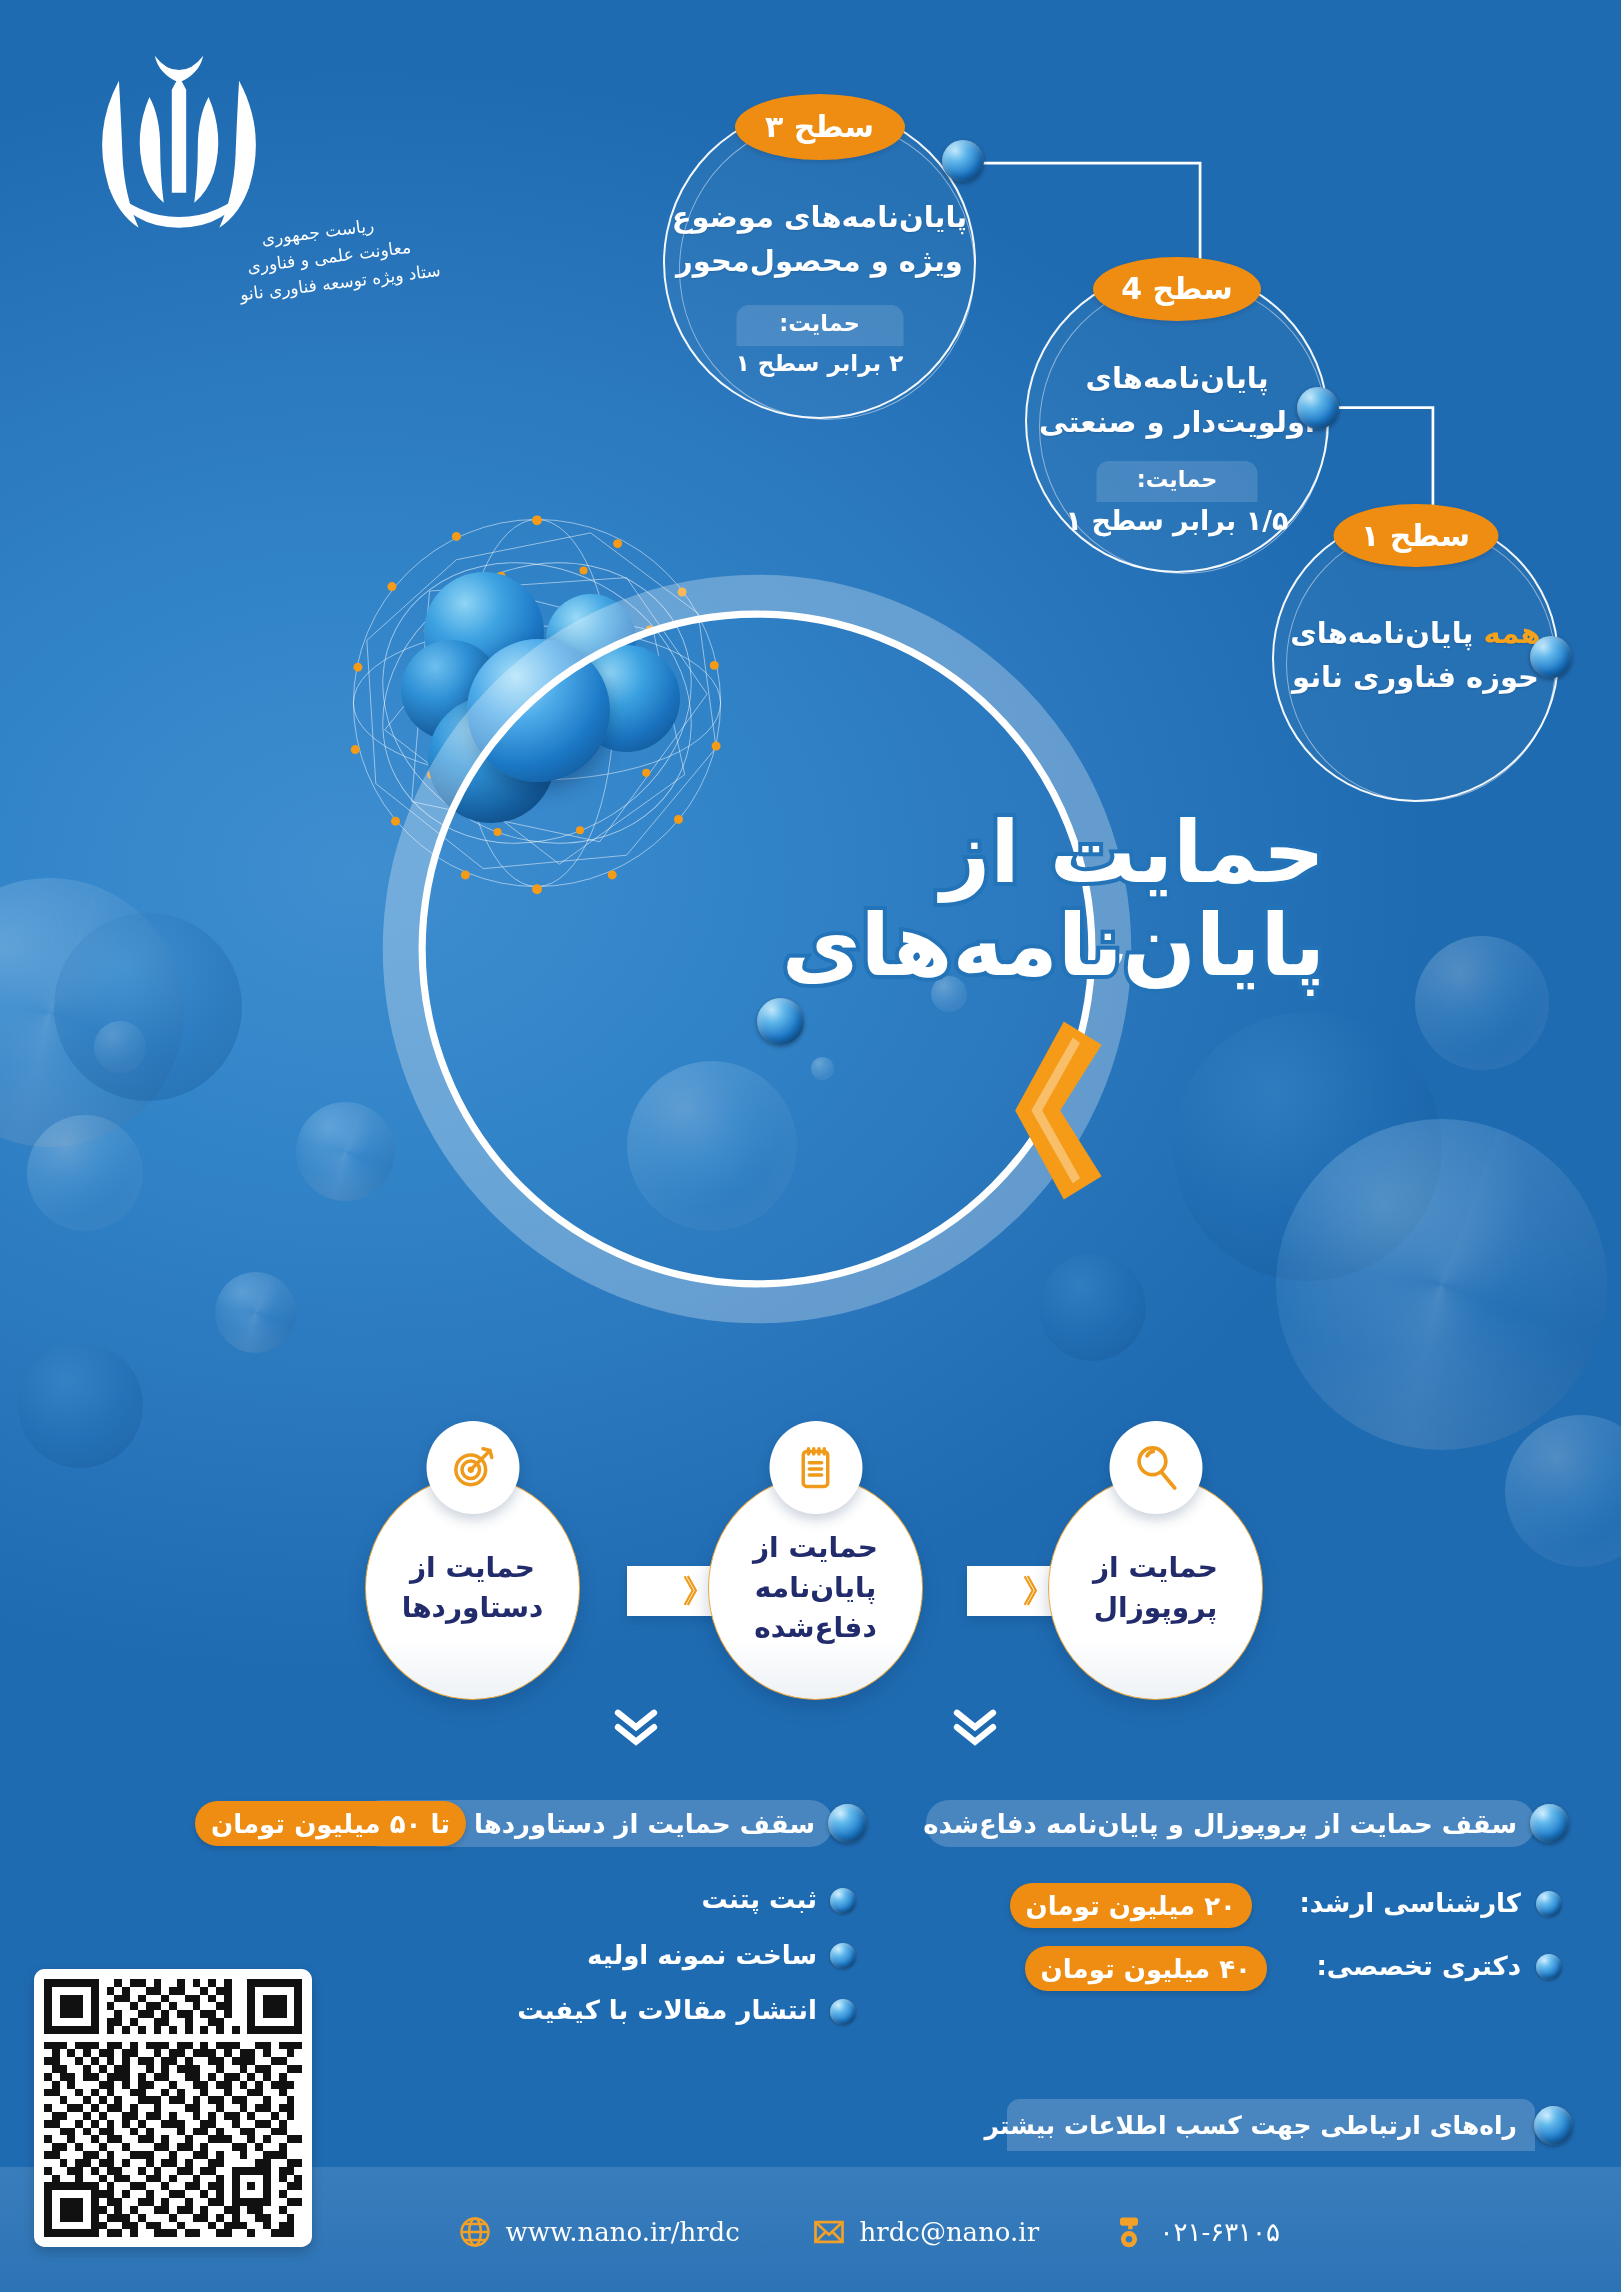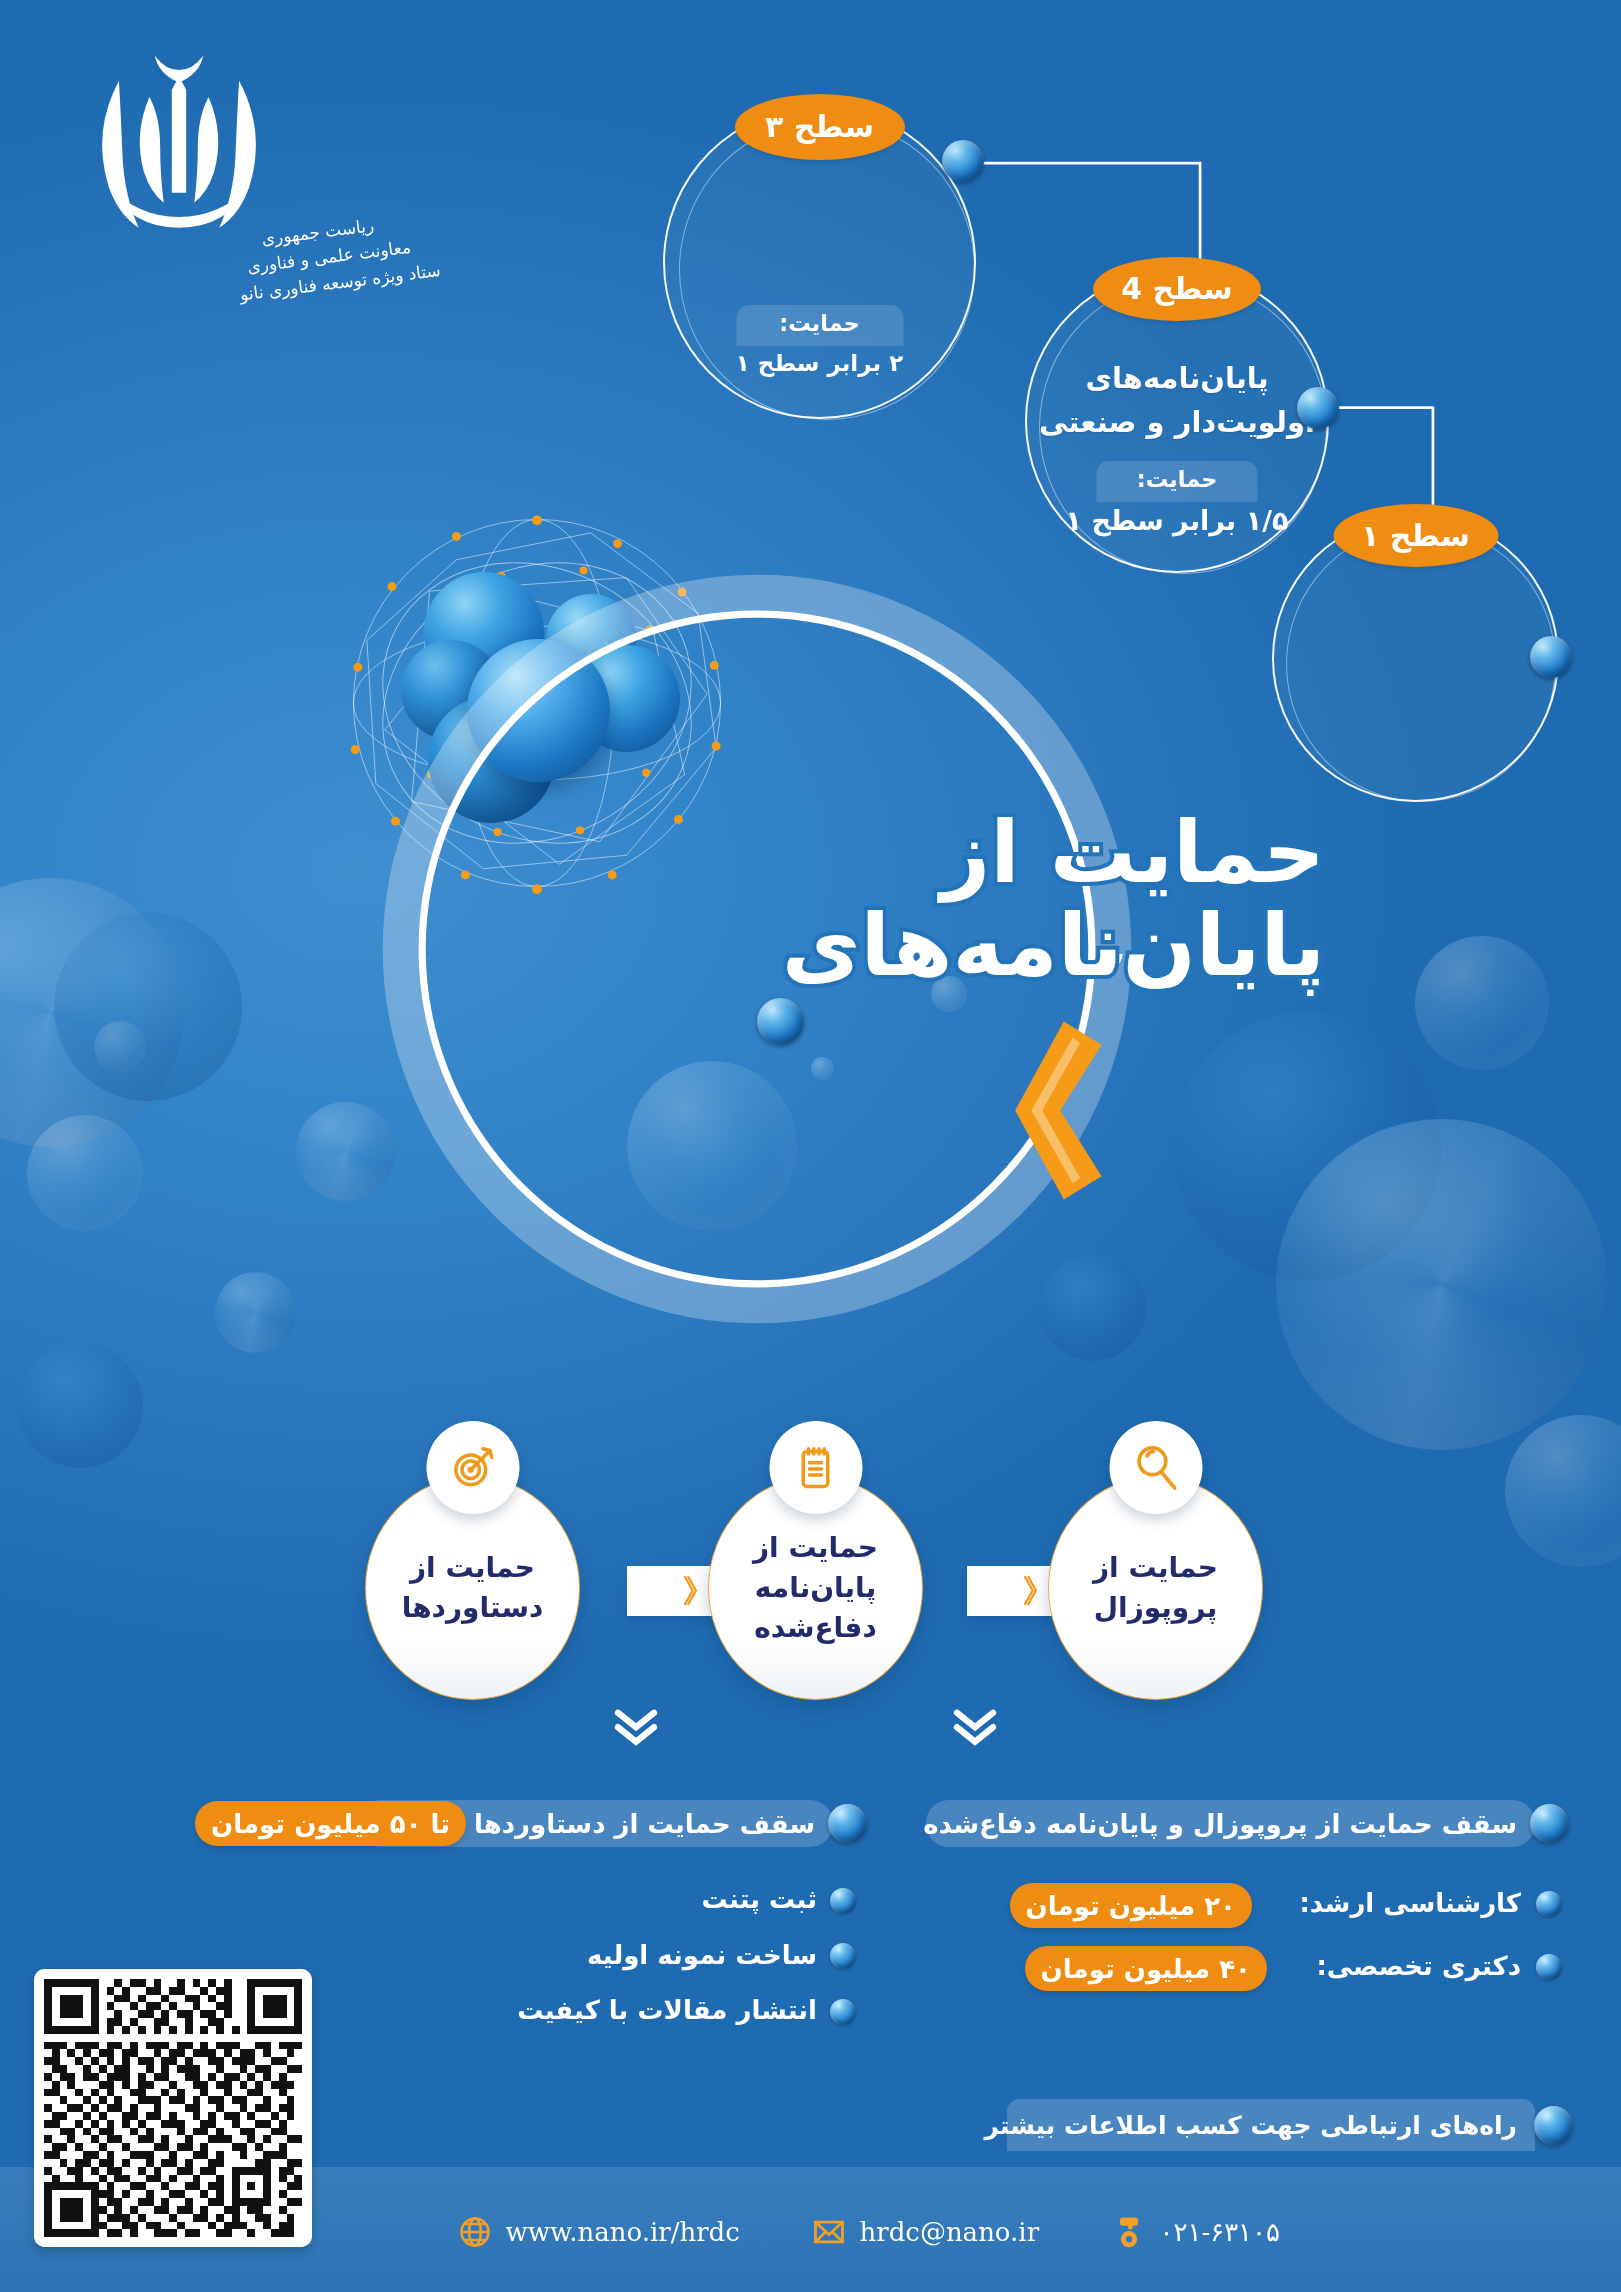--- a/index.html
+++ b/index.html
@@ -235,20 +235,24 @@
     <path d="M1085,182 L1340,182 L1340,345" fill="none" stroke="#ffffff" stroke-width="3"></path>
     <path d="M1480,455 L1600,455 L1600,620" fill="none" stroke="#ffffff" stroke-width="3"></path>
   </svg>
 
   <div class="lvl" style="left:663px;top:106px;width:313px;height:313px">
     <div class="disc"></div>
     <div class="thinorbit" style="left:16px;top:12.5px;width:296px;height:301px"></div>
     <div class="badge" style="top:-12.5px;width:170px;height:66px;font-size:30px">
       <span>سطح ۳</span>
     </div>
+    <div class="body" style="top:90px;font-size:29px">
+      <span>پایان‌نامه‌های موضوع</span><br>
+      <span>ویژه و محصول‌محور</span>
+    </div>
     <div class="supportbox" style="top:199px;width:167px;height:41px;font-size:22.4px">
       <span>حمایت:</span>
     </div>
     <div class="supportval" style="top:244px;font-size:23px">
       <span>۲ برابر سطح ۱</span>
     </div>
     <div class="knob" style="left:279px;top:34px;width:42px;height:42px"></div>
   </div>
 
   <div class="lvl" style="left:1025px;top:269px;width:304px;height:304px">
@@ -268,20 +272,25 @@
       <span>۱/۵ برابر سطح ۱</span>
     </div>
     <div class="knob" style="left:272px;top:118px;width:42px;height:42px"></div>
   </div>
 
   <div class="lvl" style="left:1272px;top:515px;width:287px;height:287px">
     <div class="disc"></div>
     <div class="thinorbit" style="left:14.3px;top:10.7px;width:270px;height:276px"></div>
     <div class="badge" style="top:-10.7px;width:165px;height:63px;font-size:30px">
       <span>سطح ۱</span>
+    </div>
+    <div class="body" style="top:97px;font-size:29px">
+      <span class="hl">همه</span>
+      <span>پایان‌نامه‌های</span><br>
+      <span>حوزه فناوری نانو</span>
     </div>
     <div class="knob" style="left:258px;top:121px;width:42px;height:42px"></div>
   </div>
 
   <div id="nano">
     <svg viewBox="0 0 460 440">
       <g stroke="rgba(255,255,255,.55)" stroke-width="1" fill="none">
         <circle cx="230" cy="220" r="205"></circle>
         <ellipse cx="230" cy="220" rx="205" ry="86"></ellipse>
         <ellipse cx="230" cy="220" rx="86" ry="205"></ellipse>

